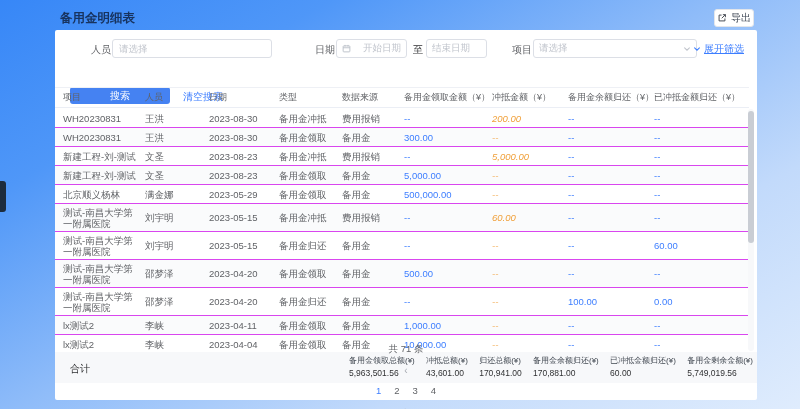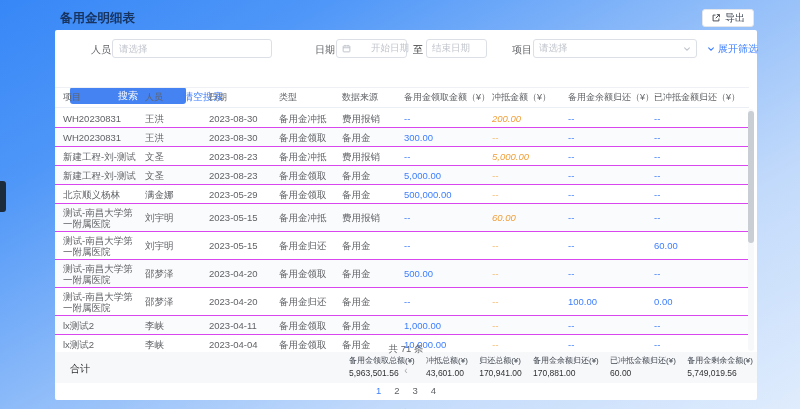--- a/index.html
+++ b/index.html
@@ -4,43 +4,43 @@
 <style>
   * { margin:0; padding:0; box-sizing:border-box; }
   html,body { width:800px; height:409px; overflow:hidden; }
   body {
     position:relative;
     font-family:"Liberation Sans","DejaVu Sans",sans-serif;
     background:linear-gradient(150deg,#3787f7 0%,#4f97f8 22%,#8fbcf9 48%,#c2dafb 72%,#dfecfd 100%);
   }
   .page-title { position:absolute; left:60px; top:10px; font-size:12.5px; font-weight:bold; color:#17335f; }
   .export-btn {
-    position:absolute; right:46px; top:9px; height:18px; padding:0 8px;
+    position:absolute; right:46px; top:9px; height:18px; padding:0 2px;
     background:#fff; border:1px solid #e3e6eb; border-radius:3px;
     display:flex; align-items:center; gap:4px; font-size:10px; color:#3d4654; cursor:pointer;
   }
   .side-tab { position:absolute; left:0; top:181px; width:6px; height:31px; background:#1d2c3d; border-radius:0 3px 3px 0; }
   .card { position:absolute; left:55px; top:30px; width:702px; height:370px; background:#fff; border-radius:2px; }
 
   
   .f-label { position:absolute; font-size:10px; color:#606266; top:13px; }
   .f-input {
     position:absolute; top:9px; height:19px; border:1px solid #dcdfe6; border-radius:3px;
     font-size:9.5px; color:#303133; padding:0 6px; background:#fff;
     font-family:"Liberation Sans","DejaVu Sans",sans-serif;
   }
   .f-input::placeholder { color:#c0c4cc; }
   .date-box { position:absolute; top:9px; height:19px; border:1px solid #dcdfe6; border-radius:3px;
-    background:#fff; display:flex; align-items:center; gap:20px; padding:0 5px; }
+    background:#fff; display:flex; align-items:center; gap:12px; padding:0 5px; }
   .ph { font-size:9.5px; color:#c0c4cc; white-space:nowrap; }
   .to-label { position:absolute; top:13px; font-size:10px; color:#303133; }
   .select-box { display:flex; align-items:center; justify-content:space-between; }
-  .expand-link { position:absolute; top:12px; left:652px; display:flex; align-items:center; gap:3px;
-    font-size:10px; color:#3d7eff; cursor:pointer; white-space:nowrap; }
-  .search-btn { position:absolute; left:15px; top:57px; width:116px; height:17px; background:#4582f2;
+  .expand-link { position:absolute; top:12px; left:638px; display:flex; align-items:center; gap:3px;
+    font-size:10px; color:#3d7eff; cursor:pointer; white-space:nowrap;text-decoration:underline; }
+  .search-btn { position:absolute; left:15px; top:57px; width:100px; height:17px; background:#4582f2;
     color:#fff; font-size:10px; border:none; border-radius:3px; cursor:pointer;
     font-family:"Liberation Sans","DejaVu Sans",sans-serif; }
   .clear-link { position:absolute; left:128px; top:60px; font-size:10px; color:#3d7eff; cursor:pointer; }
 
   
   .t-head, .t-row { display:grid; grid-template-columns:82px 64px 70px 63px 62px 88px 76px 86px 92px; padding-left:8px; }
   .t-head { position:absolute; top:57px; left:0; width:694px; height:21px; align-items:center;
     border-top:1px solid #eef0f5; border-bottom:1px solid #ebeef5; }
   .th { font-size:9px; color:#606266; white-space:nowrap; overflow:visible; }
   .t-body { position:absolute; top:79px; left:0; width:694px; height:243px; overflow:hidden; }

